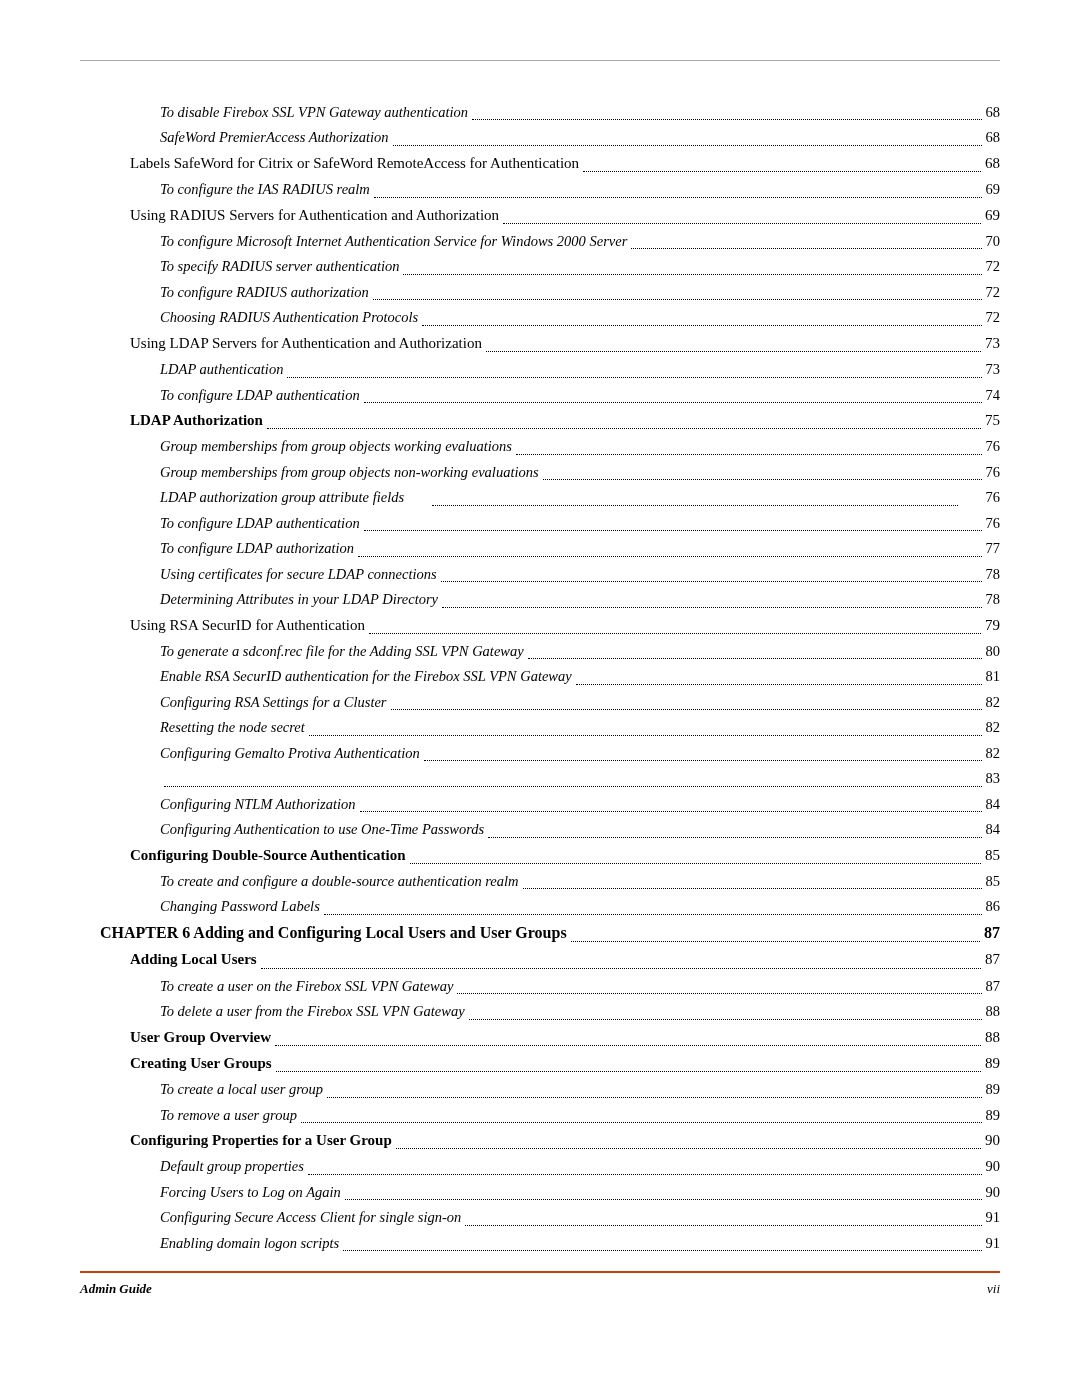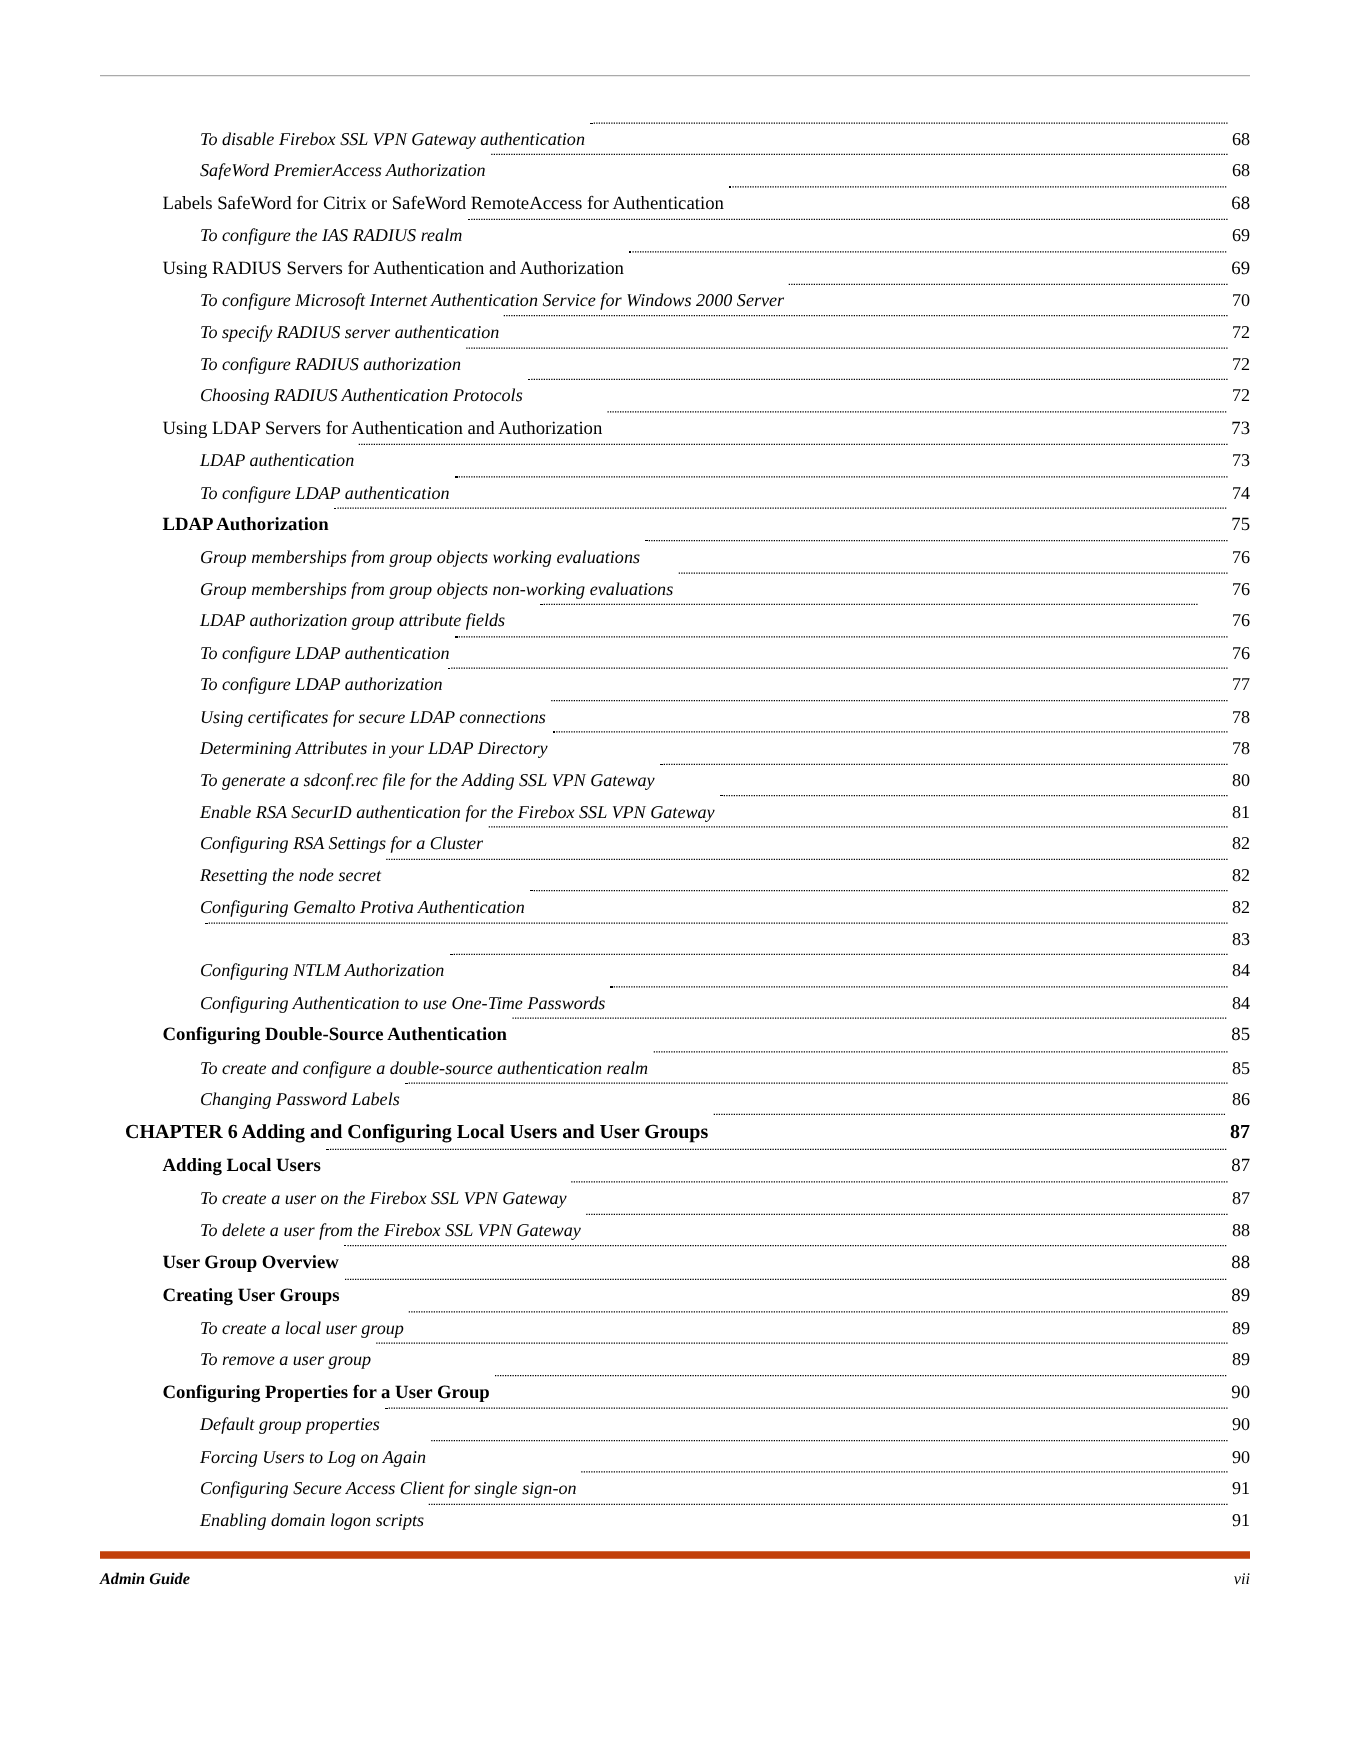--- a/index.html
+++ b/index.html
@@ -18,21 +18,21 @@
     }
     .top-rule {
       border-top: 1px solid #aaa;
       margin-bottom: 40px;
     }
     .toc-container {
       padding-left: 20px;
     }
     .toc-entry {
       display: flex;
-      align-items: flex-start;
+      align-items: flex-end;
       margin-bottom: 3px;
       line-height: 1.55;
     }
     .toc-entry .entry-text {
       white-space: nowrap;
       flex-shrink: 0;
     }
     .toc-entry .dots {
       flex: 1;
       border-bottom: 1px dotted #000;
@@ -47,21 +47,21 @@
     }
 
     .footer {
       position: absolute;
       bottom: 40px;
       left: 80px;
       right: 80px;
       display: flex;
       justify-content: space-between;
       align-items: center;
-      border-top: 6px solid #c2410c;
+      border-top: 2px solid #c2410c;
       padding-top: 8px;
     }
     .footer-left {
       font-weight: bold;
       font-style: italic;
       font-size: 13px;
     }
     .footer-right {
       font-style: italic;
       font-size: 13px;
@@ -166,20 +166,25 @@
       </div>
       <div class="toc-entry" style="padding-left: 60px;">
         <span class="entry-text" style="font-style: italic; font-weight: normal; font-size: 14.5px;">Using certificates for secure LDAP connections</span>
         <span class="dots"></span>
         <span class="page-num" style="font-size: 14.5px;">78</span>
       </div>
       <div class="toc-entry" style="padding-left: 60px;">
         <span class="entry-text" style="font-style: italic; font-weight: normal; font-size: 14.5px;">Determining Attributes in your LDAP Directory</span>
         <span class="dots"></span>
         <span class="page-num" style="font-size: 14.5px;">78</span>
+      </div>
+      <div class="toc-entry" style="padding-left: 30px;">
+        <span class="entry-text" style="font-style: normal; font-weight: normal; font-size: 15px;">Using RSA SecurID for Authentication</span>
+        <span class="dots"></span>
+        <span class="page-num">79</span>
       </div>
       <div class="toc-entry" style="padding-left: 60px;">
         <span class="entry-text" style="font-style: italic; font-weight: normal; font-size: 14.5px;">To generate a sdconf.rec file for the Adding SSL VPN Gateway</span>
         <span class="dots"></span>
         <span class="page-num" style="font-size: 14.5px;">80</span>
       </div>
       <div class="toc-entry" style="padding-left: 60px;">
         <span class="entry-text" style="font-style: italic; font-weight: normal; font-size: 14.5px;">Enable RSA SecurID authentication for the Firebox SSL VPN Gateway</span>
         <span class="dots"></span>
         <span class="page-num" style="font-size: 14.5px;">81</span>

